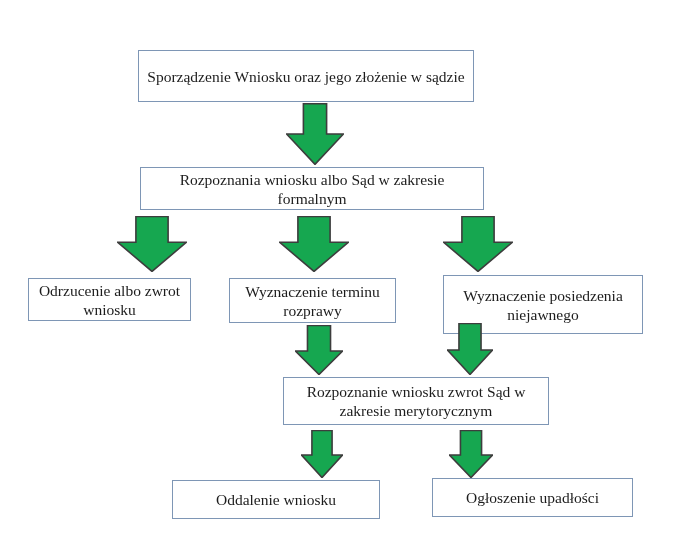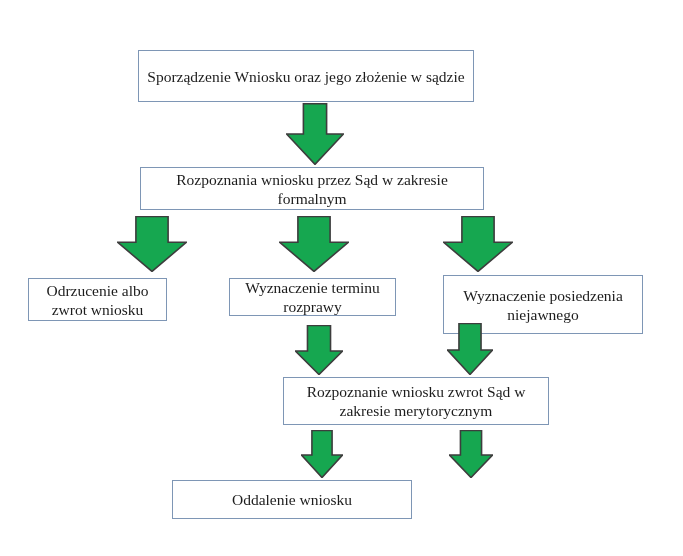--- a/index.html
+++ b/index.html
@@ -46,43 +46,46 @@
 </head>
 <body>
 
 <div class="canvas">
 
   <div class="node" style="left:138px;top:50px;width:336px;height:52px">
     <span>Sporządzenie Wniosku oraz jego złożenie w sądzie</span>
   </div>
 
   <div class="node" style="left:140px;top:167px;width:344px;height:43px">
-    <span>Rozpoznania wniosku przez Sąd w zakresie formalnym</span>
+    <span>Rozpoznania wniosku albo Sąd w zakresie formalnym</span>
   </div>
 
-  <div class="node" style="left:28px;top:278px;width:139px;height:43px">
+  <div class="node" style="left:28px;top:278px;width:163px;height:43px">
     <span>Odrzucenie albo zwrot wniosku</span>
   </div>
 
-  <div class="node" style="left:229px;top:278px;width:167px;height:38px">
+  <div class="node" style="left:229px;top:278px;width:167px;height:45px">
     <span>Wyznaczenie terminu rozprawy</span>
   </div>
 
   <div class="node" style="left:443px;top:275px;width:200px;height:59px">
     <span>Wyznaczenie posiedzenia niejawnego</span>
   </div>
 
   <div class="node" style="left:283px;top:377px;width:266px;height:48px">
     <span>Rozpoznanie wniosku zwrot Sąd w zakresie merytorycznym</span>
   </div>
 
-  <div class="node" style="left:172px;top:480px;width:240px;height:39px">
+  <div class="node" style="left:172px;top:480px;width:208px;height:39px">
     <span>Oddalenie wniosku</span>
   </div>
 
+  <div class="node" style="left:432px;top:478px;width:201px;height:39px">
+    <span>Ogłoszenie upadłości</span>
+  </div>
 
   <svg class="arrow" style="left:286px;top:103px;width:58px;height:62px" viewBox="0 0 100 100" preserveAspectRatio="none">
     <polygon points="30,1 70,1 70,50 99,50 50,99 1,50 30,50" vector-effect="non-scaling-stroke"></polygon>
   </svg>
 
   <svg class="arrow" style="left:117px;top:216px;width:70px;height:56px" viewBox="0 0 100 100" preserveAspectRatio="none">
     <polygon points="27,1 73,1 73,47 99,47 50,99 1,47 27,47" vector-effect="non-scaling-stroke"></polygon>
   </svg>
 
   <svg class="arrow" style="left:279px;top:216px;width:70px;height:56px" viewBox="0 0 100 100" preserveAspectRatio="none">

